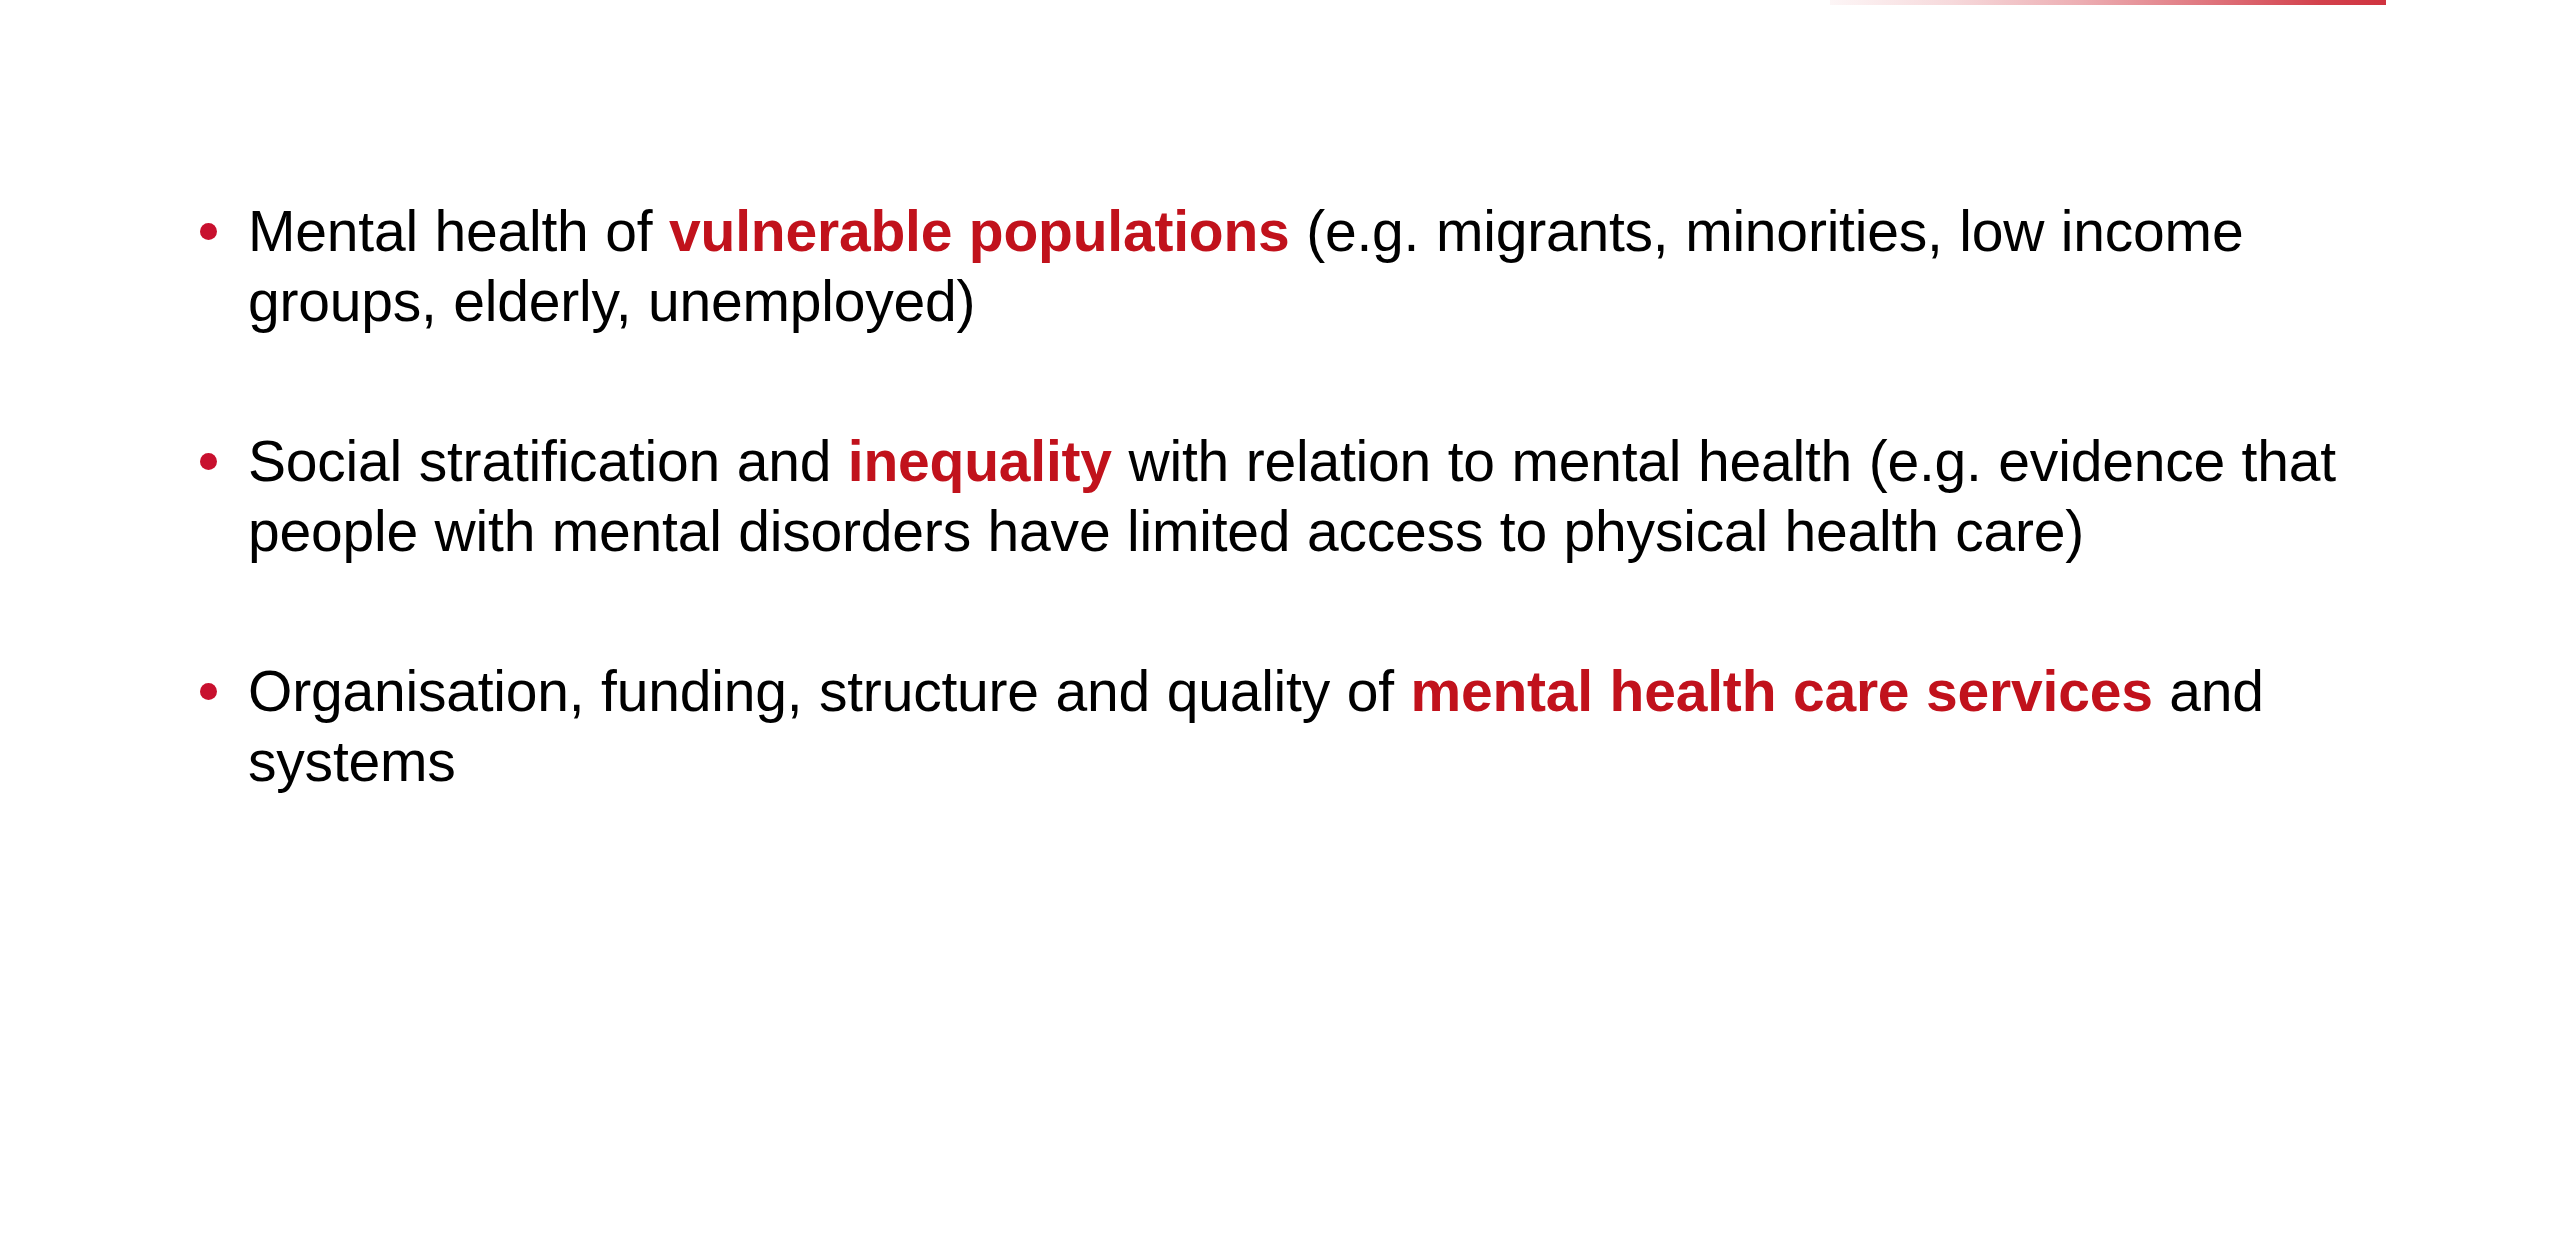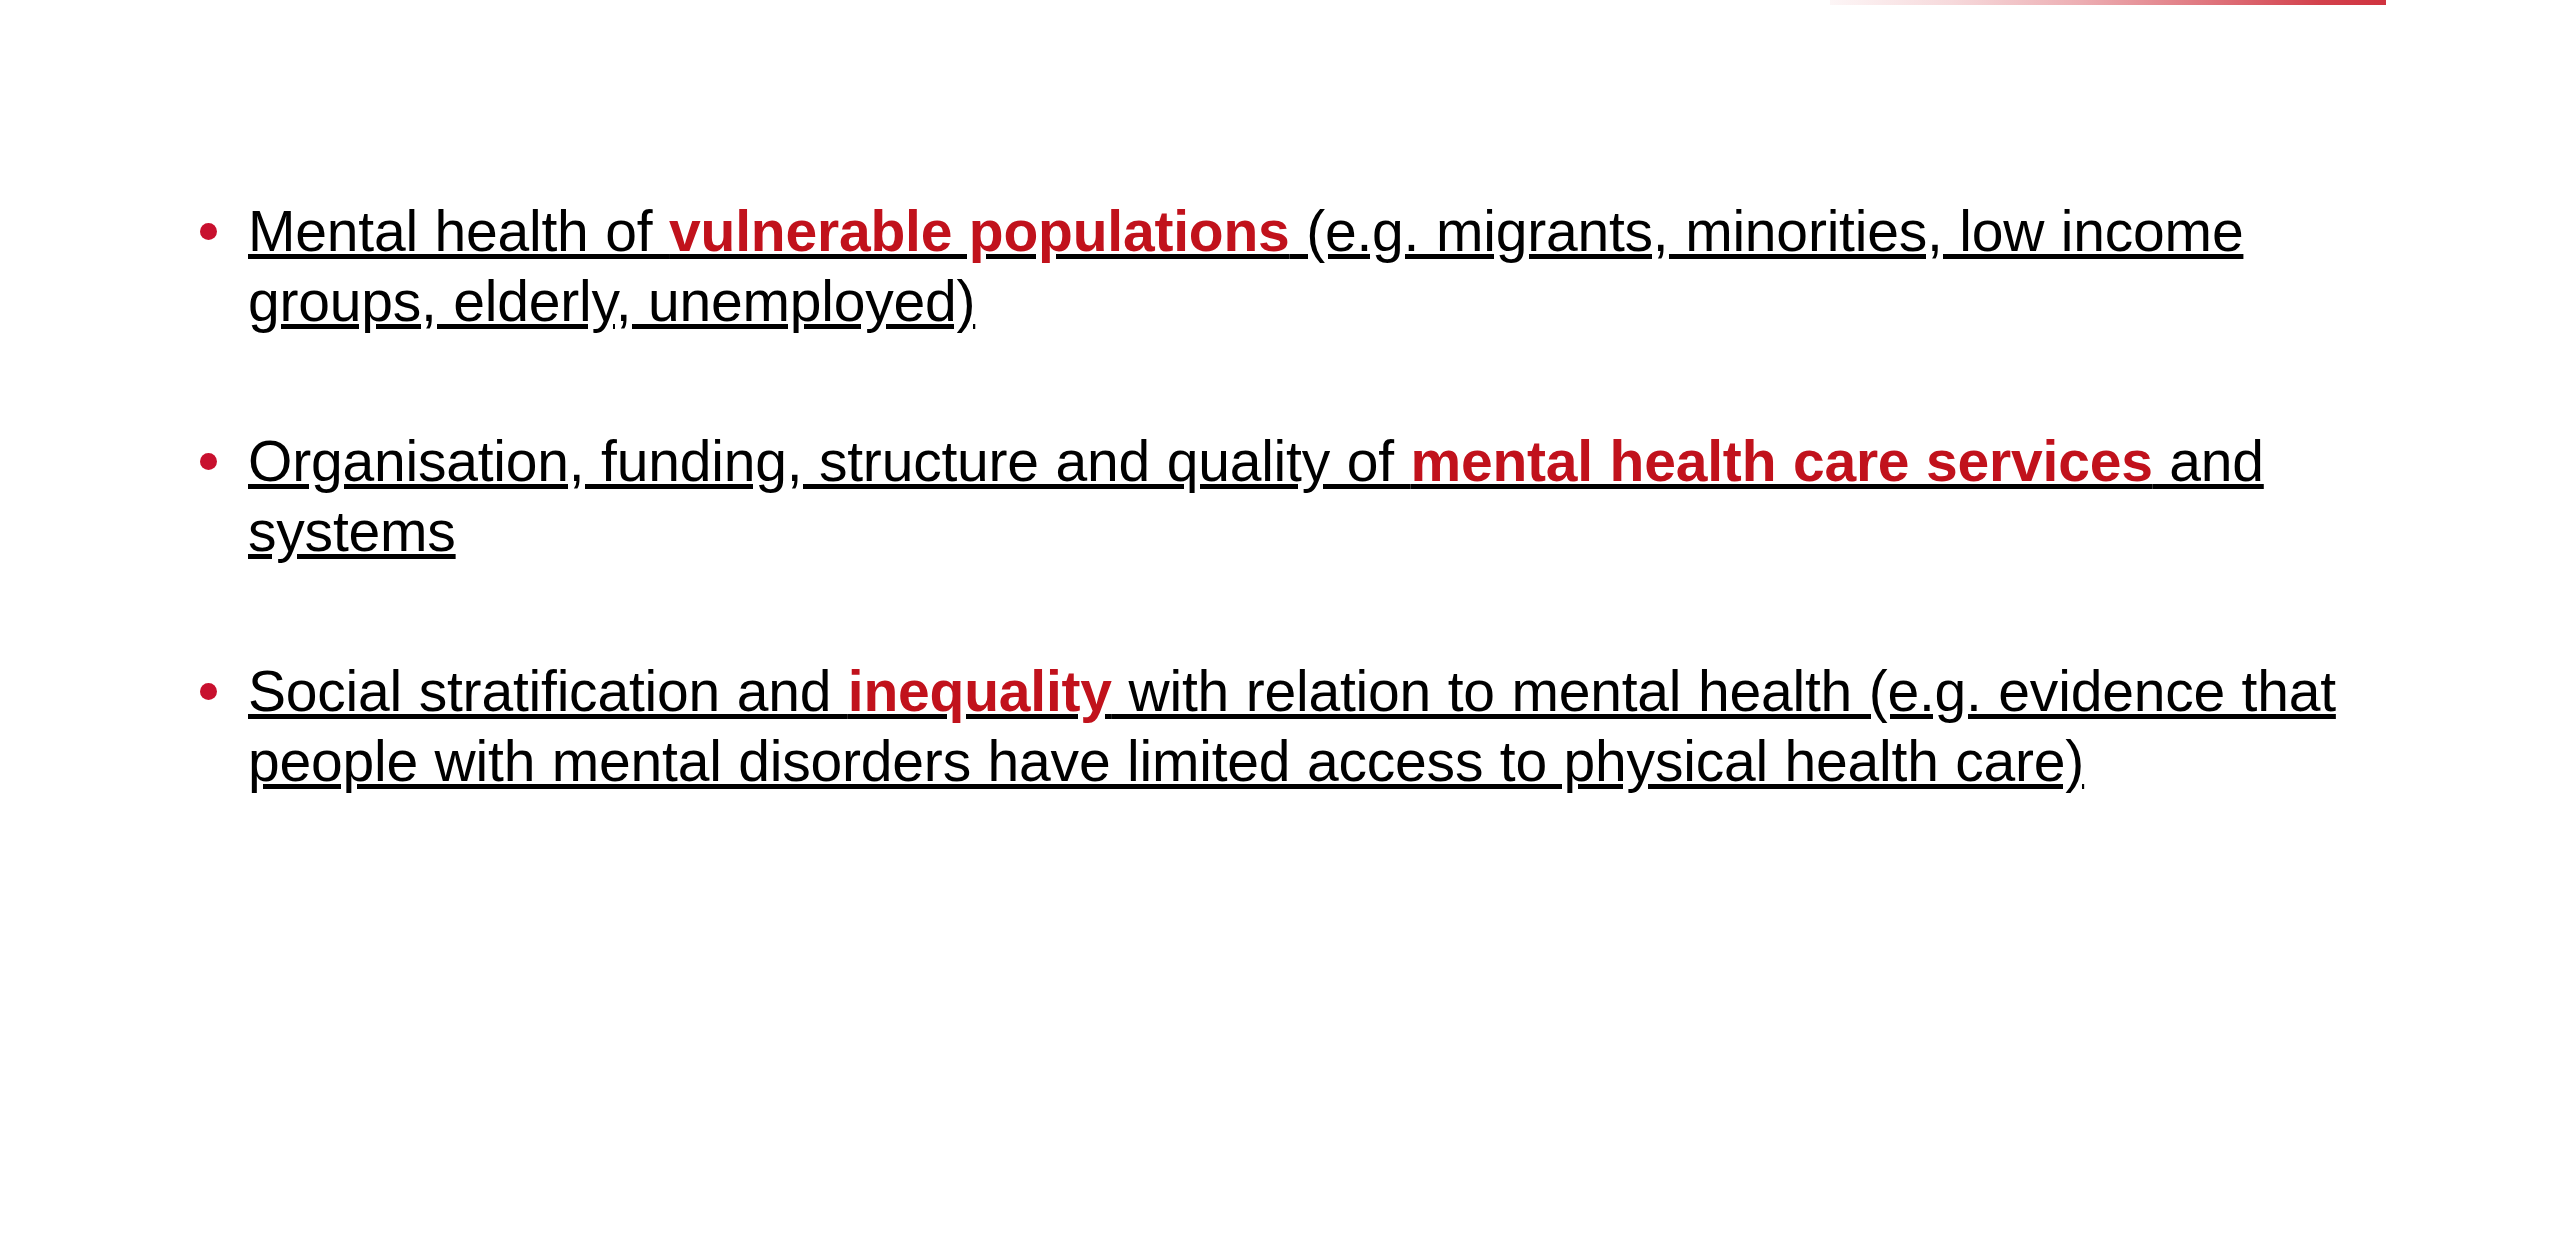--- a/index.html
+++ b/index.html
@@ -56,21 +56,20 @@
     position: absolute;
     left: 14px;
     top: 27px;
     width: 17px;
     height: 17px;
     border-radius: 50%;
     background: #C8102E;
   }
   .bullet-text {
     display: block;
-    text-decoration: underline;
   }
   .hl {
     font-weight: bold;
     color: #C1121C;
   }
 </style>
 </head>
 <body>
 
 <div class="slide">
@@ -79,23 +78,23 @@
 
   <div class="content">
 
     <div class="bullet-item">
       <span class="bullet-marker"></span>
       <span class="bullet-text"><span>Mental health of </span><span class="hl">vulnerable populations</span><span> (e.g. migrants, minorities, low income groups, elderly, unemployed)</span></span>
     </div>
 
     <div class="bullet-item">
       <span class="bullet-marker"></span>
-      <span class="bullet-text"><span>Organisation, funding, structure and quality of </span><span class="hl">mental health care services</span><span> and systems</span></span>
+      <span class="bullet-text"><span>Social stratification and </span><span class="hl">inequality</span><span> with relation to mental health (e.g. evidence that people with mental disorders have limited access to physical health care)</span></span>
     </div>
 
     <div class="bullet-item">
       <span class="bullet-marker"></span>
-      <span class="bullet-text"><span>Social stratification and </span><span class="hl">inequality</span><span> with relation to mental health (e.g. evidence that people with mental disorders have limited access to physical health care)</span></span>
+      <span class="bullet-text"><span>Organisation, funding, structure and quality of </span><span class="hl">mental health care services</span><span> and systems</span></span>
     </div>
 
   </div>
 
 </div>
 
 </body></html>

